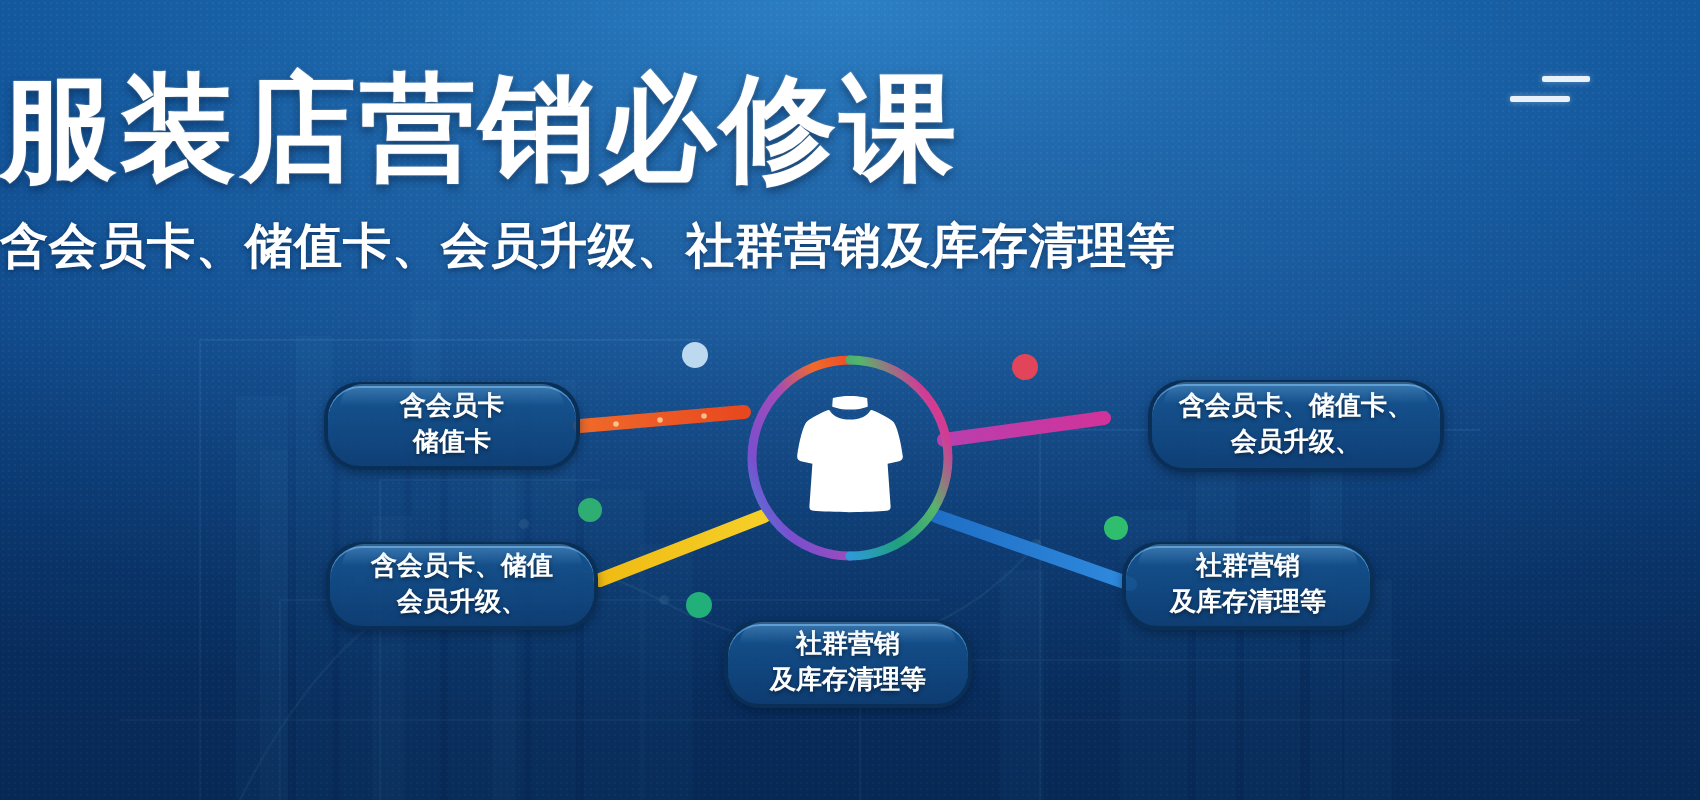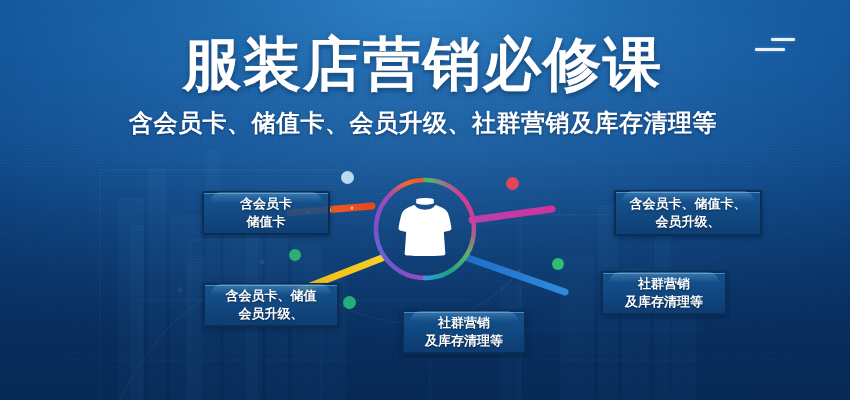--- a/index.html
+++ b/index.html
@@ -36,21 +36,21 @@
     pointer-events:none;
   }
 
   
   .skyline { position:absolute; inset:0; opacity:.5; pointer-events:none; }
   .skyline svg { width:100%; height:100%; display:block; }
 
   
   .headline-wrap {
     position:absolute; left:0; right:4px; top:34px;
-    text-align:center; z-index:6;
+    text-align:left; z-index:6;
   }
   .headline {
     font-family:"DejaVu Sans","Liberation Sans",sans-serif;
     font-weight:bold;
     font-size:58px;
     line-height:1.05;
     color:#ffffff;
     letter-spacing:2px;
     text-shadow:0 2px 5px rgba(3,25,58,.55), 0 0 1px rgba(255,255,255,.6);
   }
@@ -76,45 +76,44 @@
     width:106px; height:106px;
     z-index:7;
   }
   .hub svg { width:106px; height:106px; display:block; }
 
   
   .node {
     position:absolute;
     z-index:8;
     border:2px solid #0a2f57;
-    border-radius:2px;
+    border-radius:18px;
     background:linear-gradient(to bottom, rgba(22,86,147,.86), rgba(14,62,116,.88));
     box-shadow: inset 0 1px 0 rgba(120,190,240,.55), 0 2px 5px rgba(2,18,42,.40);
     color:#ffffff;
     font-family:"DejaVu Sans","Liberation Sans",sans-serif;
     font-weight:bold;
     font-size:13px;
     line-height:1.42;
     text-align:center;
     display:flex; align-items:center; justify-content:center;
     padding:5px 8px;
     text-shadow:0 1px 2px rgba(0,0,0,.45);
     white-space:pre-line;
-    margin-left:40px;
   }
   .node::before{
     content:"";
     position:absolute; left:6px; right:6px; top:-1px; height:11px;
     border-radius:11px 11px 0 0;
     background:linear-gradient(to bottom, rgba(150,210,255,.30), rgba(150,210,255,0));
     pointer-events:none;
   }
 
   .n1 { left:162px; top:191px; width:128px; height:44px; }
-  .n2 { left:163px; top:283px; width:136px; height:44px; }
+  .n2 { left:163px; top:271px; width:136px; height:44px; }
   .n3 { left:362px; top:310px; width:124px; height:44px; }
   .n4 { left:574px; top:190px; width:148px; height:46px; }
   .n5 { left:561px; top:271px; width:126px; height:44px; }
 
   
   .dot { position:absolute; border-radius:50%; z-index:6; }
   .dot.d1 { left:341px; top:171px; width:13px; height:13px; background:#bcd9ef; }
   .dot.d2 { left:506px; top:177px; width:13px; height:13px; background:#e2455a; }
   .dot.d3 { left:289px; top:249px; width:12px; height:12px; background:#2fae73; }
   .dot.d4 { left:343px; top:296px; width:13px; height:13px; background:#22b07a; }

